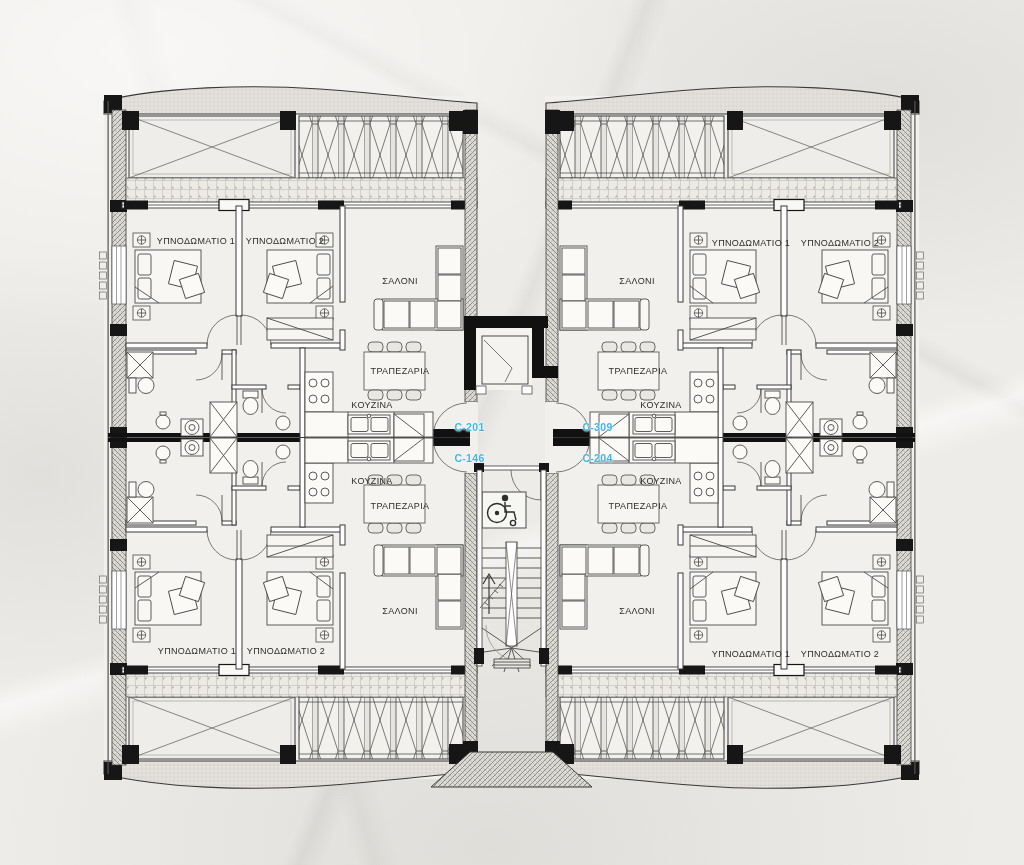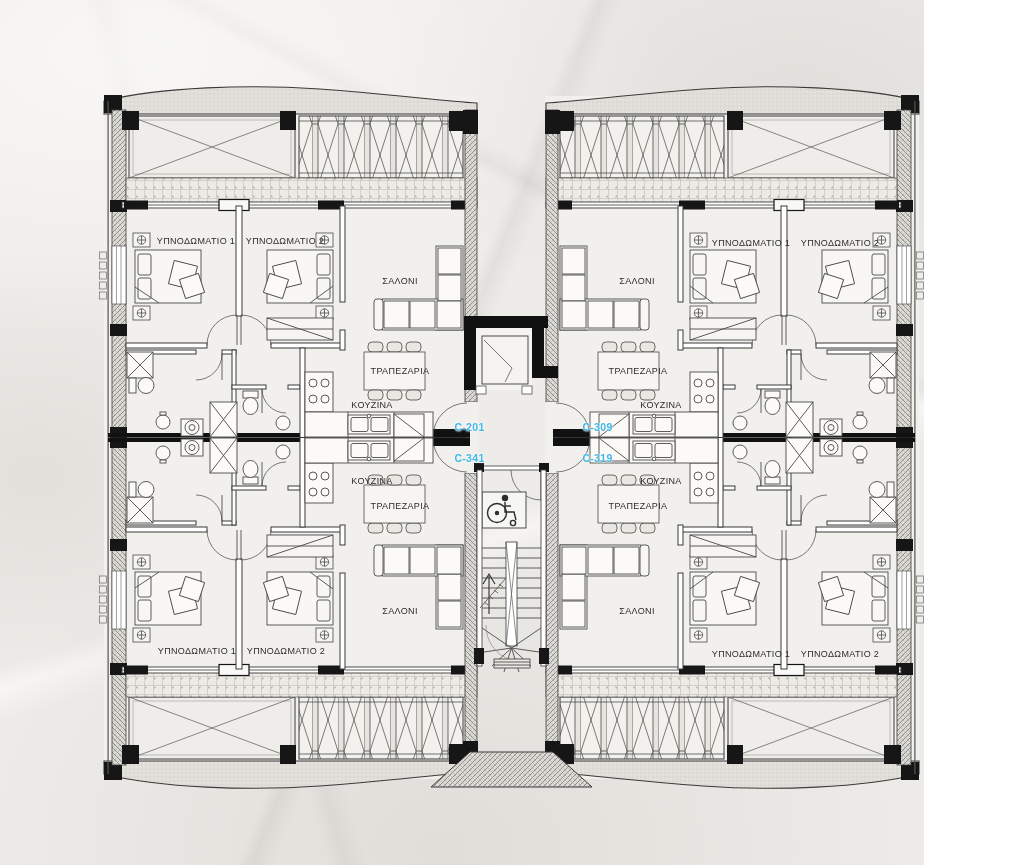--- a/index.html
+++ b/index.html
@@ -1,17 +1,17 @@
 <!DOCTYPE html>
 <html><head>
 <meta charset="utf-8">
 <style>
   html,body{margin:0;padding:0;}
   .stage{
-    position:relative;width:924px;height:865px;overflow:hidden;
+    position:relative;width:1024px;height:865px;overflow:hidden;
     background-color:#eeece8;
     background-image:
       radial-gradient(900px 480px at 14% 6%, rgba(255,255,255,.6), rgba(255,255,255,0) 60%),
       radial-gradient(760px 430px at 86% 12%, rgba(110,108,102,.10), rgba(110,108,102,0) 55%),
       radial-gradient(820px 600px at 48% 98%, rgba(120,117,110,.12), rgba(120,117,110,0) 60%),
       radial-gradient(500px 380px at 4% 55%, rgba(120,117,110,.10), rgba(120,117,110,0) 60%),
       linear-gradient(112deg, rgba(0,0,0,0) 46%, rgba(90,88,82,.08) 47.2%, rgba(0,0,0,0) 49%),
       linear-gradient(74deg, rgba(0,0,0,0) 28%, rgba(90,88,82,.06) 29.5%, rgba(0,0,0,0) 31.5%),
       linear-gradient(163deg, rgba(255,255,255,0) 58%, rgba(255,255,255,.55) 60%, rgba(255,255,255,0) 63%),
       linear-gradient(28deg, rgba(0,0,0,0) 70%, rgba(90,88,82,.07) 71%, rgba(0,0,0,0) 72.5%);
@@ -350,17 +350,17 @@
 <div class="rl" style="left:638px;top:371px">ΤΡΑΠΕΖΑΡΙΑ</div>
 <div class="rl" style="left:661px;top:405px">ΚΟΥΖΙΝΑ</div>
 
 <div class="rl" style="left:661px;top:481px">ΚΟΥΖΙΝΑ</div>
 <div class="rl" style="left:638px;top:506px">ΤΡΑΠΕΖΑΡΙΑ</div>
 <div class="rl" style="left:637px;top:611px">ΣΑΛΟΝΙ</div>
 <div class="rl" style="left:751px;top:654px">ΥΠΝΟΔΩΜΑΤΙΟ 1</div>
 <div class="rl" style="left:840px;top:654px">ΥΠΝΟΔΩΜΑΤΙΟ 2</div>
 
 <div class="ul" style="left:450px;top:427px">C-201</div>
-<div class="ul" style="left:450px;top:458px">C-341</div>
+<div class="ul" style="left:450px;top:458px">C-146</div>
 <div class="ul" style="left:578px;top:427px">C-309</div>
-<div class="ul" style="left:578px;top:458px">C-319</div>
+<div class="ul" style="left:578px;top:458px">C-204</div>
 
 </div>
 
 </body></html>

